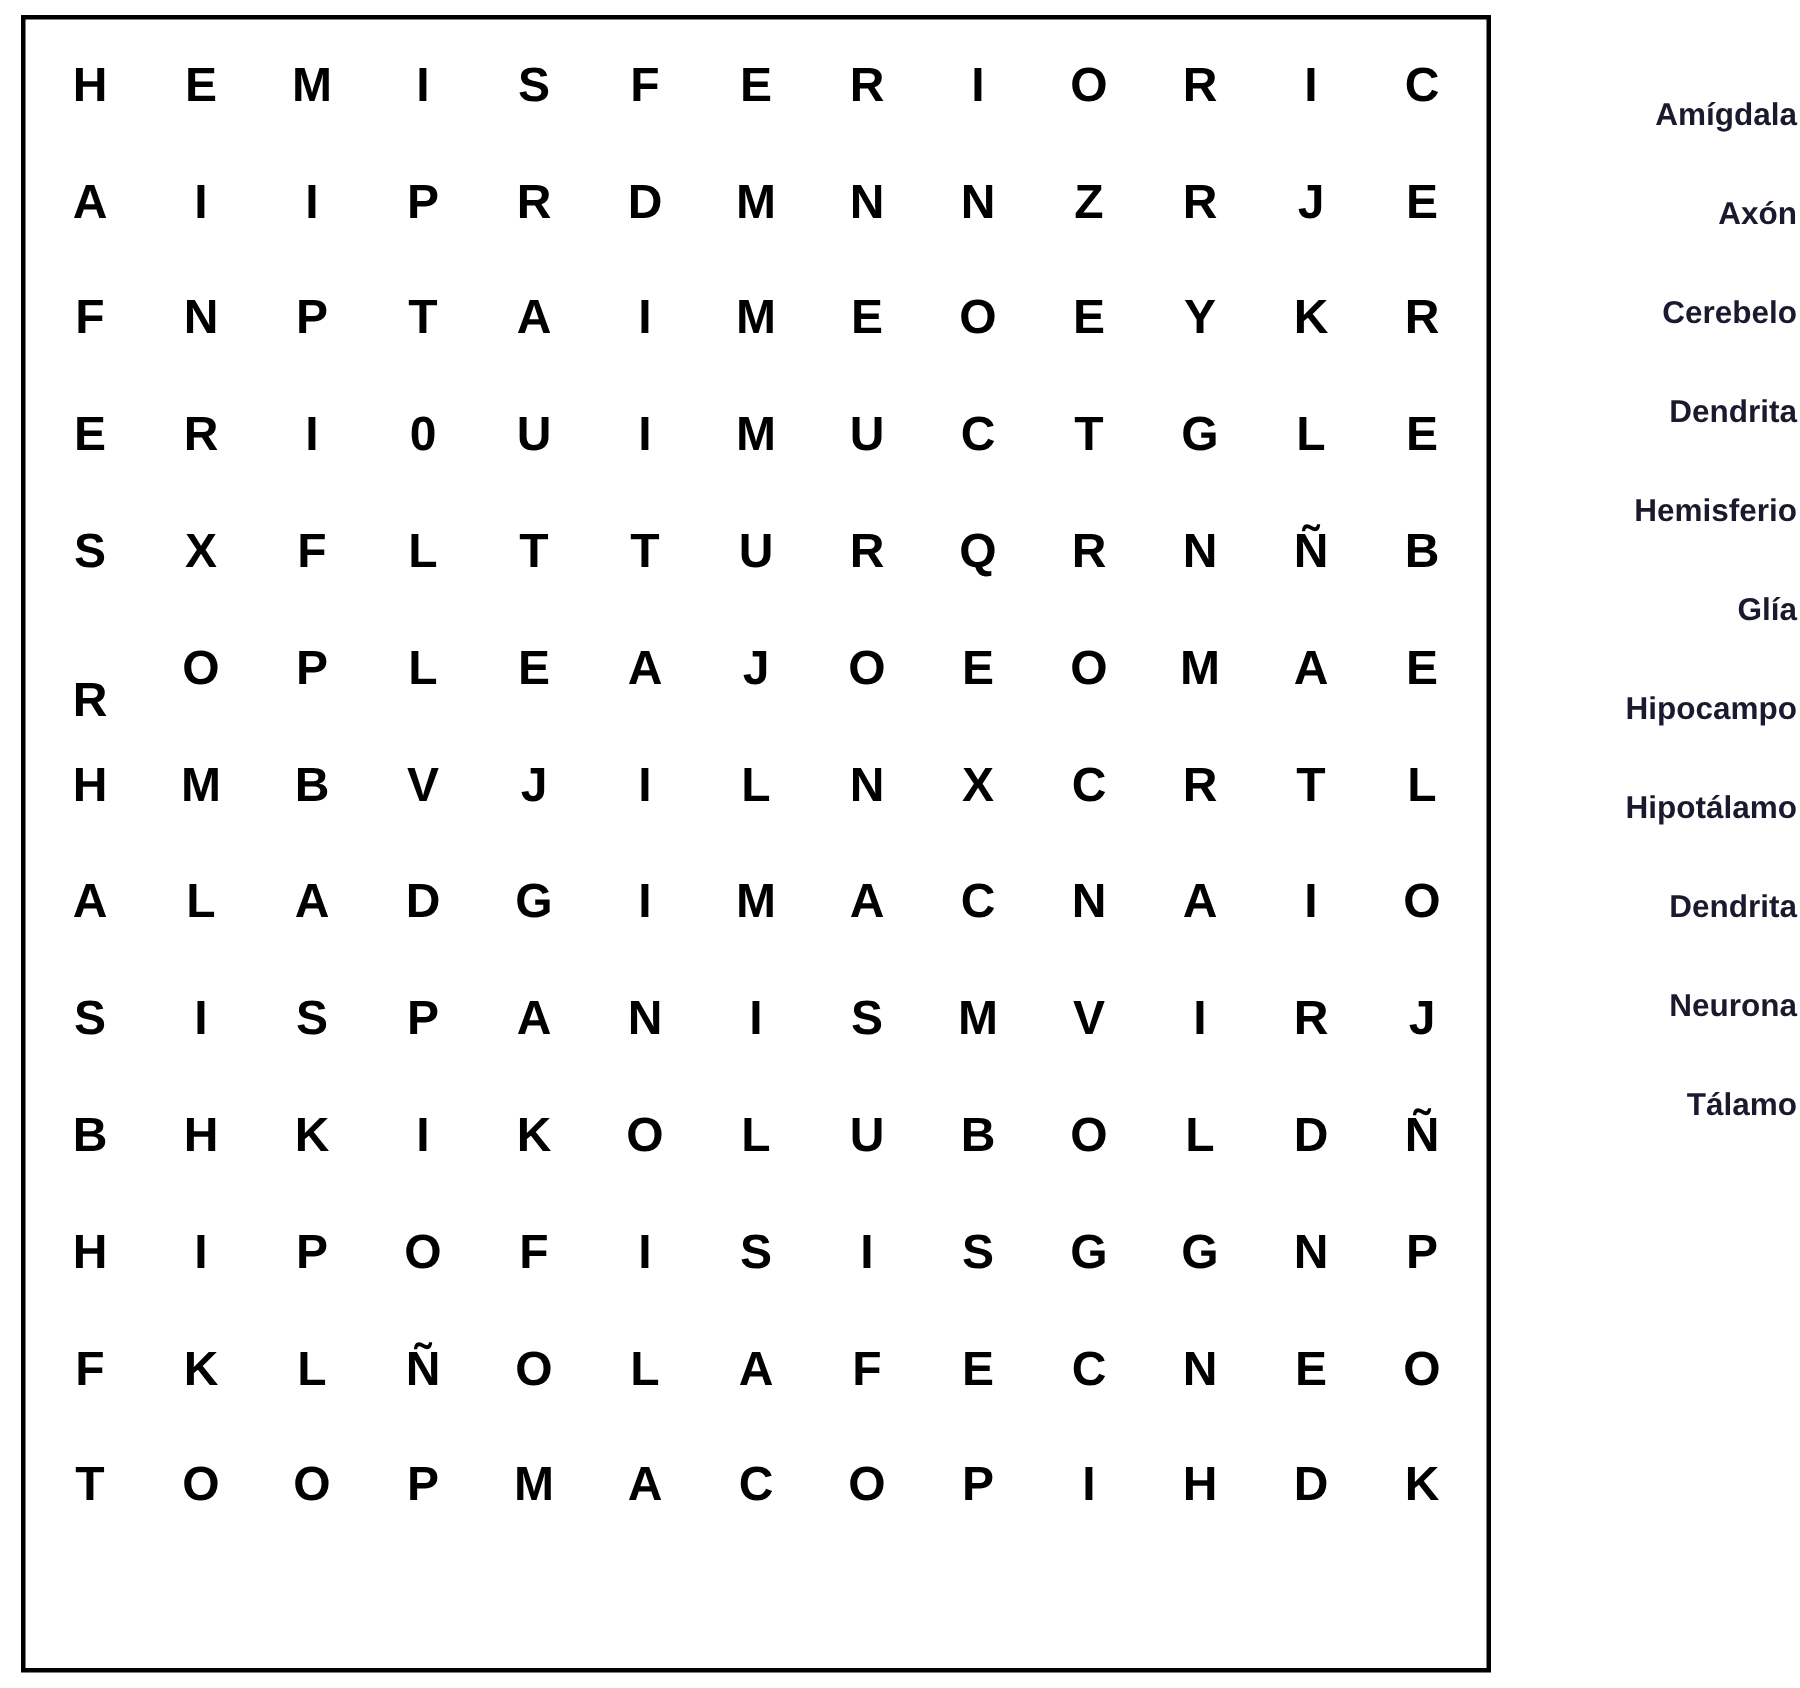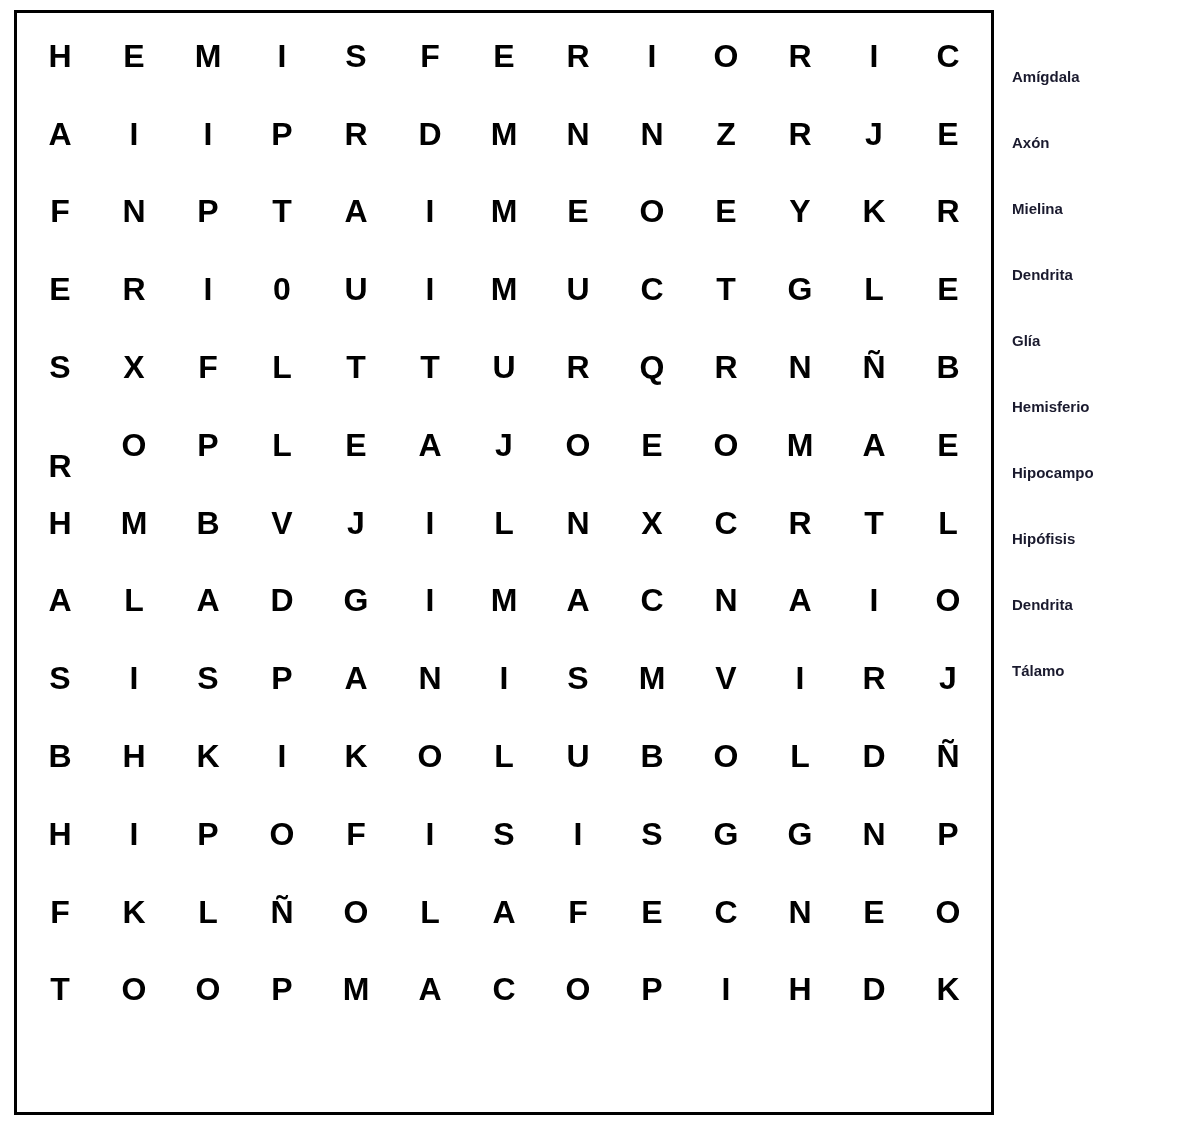--- a/index.html
+++ b/index.html
@@ -56,26 +56,27 @@
     position: absolute;
     left: 1012px;
     top: 44px;
     width: 186px;
     height: 1040px;
     display: flex;
     flex-direction: column;
     justify-content: flex-start;
   }
   .word {
-    font-size: 15px;
+    font-size: 21px;
     font-weight: bold;
     color: #1a1a2e;
     height: 66px;
     line-height: 66px;
     white-space: nowrap;
+    text-align: right;
   }
 </style>
 </head>
 <body>
 
 <div id="page">
 
   <div id="puzzle-wrap">
     <div id="grid">
         <div class="cell">H</div>
@@ -246,23 +247,24 @@
         <div class="cell">I</div>
         <div class="cell">H</div>
         <div class="cell">D</div>
         <div class="cell">K</div>
       </div>
   </div>
 
   <div id="wordlist">
       <div class="word">Amígdala</div>
       <div class="word">Axón</div>
-      <div class="word">Mielina</div>
+      <div class="word">Cerebelo</div>
       <div class="word">Dendrita</div>
+      <div class="word">Hemisferio</div>
       <div class="word">Glía</div>
-      <div class="word">Hemisferio</div>
       <div class="word">Hipocampo</div>
-      <div class="word">Hipófisis</div>
+      <div class="word">Hipotálamo</div>
       <div class="word">Dendrita</div>
+      <div class="word">Neurona</div>
       <div class="word">Tálamo</div>
     </div>
 
 </div>
 
 </body></html>

